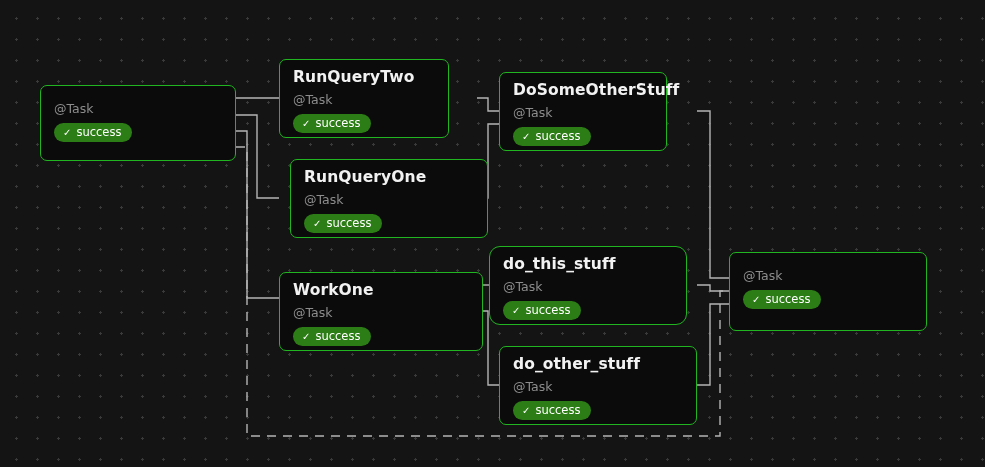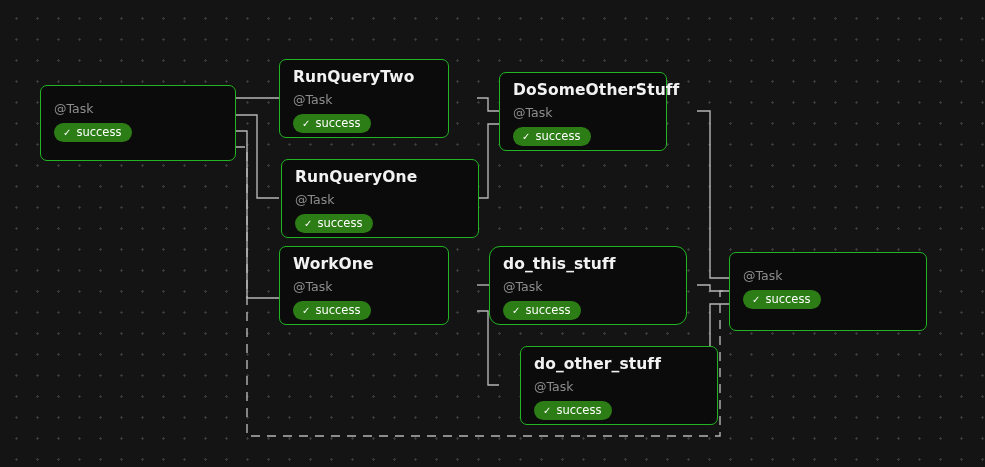--- a/index.html
+++ b/index.html
@@ -109,61 +109,61 @@
       <div class="node" style="left: 279px; top: 59px; width: 170px; height: 79px; background: rgb(11, 11, 11); border-color: rgb(33, 181, 33);">
         <div class="node-title">
           <span>RunQueryTwo</span>
         </div>
         <div class="node-sub">@Task</div>
         <div><span class="badge" style="background: rgb(45, 125, 22);">
             <span class="badge-check">✓</span>
             <span>success</span>
           </span></div>
       </div>
-      <div class="node" style="left: 281px; top: 159px; width: 198px; height: 79px; background: rgb(11, 11, 11); border-color: rgb(33, 181, 33);">
+      <div class="node" style="left: 290px; top: 159px; width: 198px; height: 79px; background: rgb(11, 11, 11); border-color: rgb(33, 181, 33);">
         <div class="node-title">
           <span>RunQueryOne</span>
         </div>
         <div class="node-sub">@Task</div>
         <div><span class="badge" style="background: rgb(45, 125, 22);">
             <span class="badge-check">✓</span>
             <span>success</span>
           </span></div>
       </div>
       <div class="node" style="left: 499px; top: 72px; width: 168px; height: 79px; background: rgb(11, 11, 11); border-color: rgb(33, 181, 33);">
         <div class="node-title">
           <span>DoSomeOtherStuff</span>
         </div>
         <div class="node-sub">@Task</div>
         <div><span class="badge" style="background: rgb(45, 125, 22);">
             <span class="badge-check">✓</span>
             <span>success</span>
           </span></div>
       </div>
-      <div class="node" style="left: 279px; top: 246px; width: 170px; height: 79px; background: rgb(11, 11, 11); border-color: rgb(33, 181, 33);">
+      <div class="node" style="left: 279px; top: 272px; width: 204px; height: 79px; background: rgb(11, 11, 11); border-color: rgb(33, 181, 33);">
         <div class="node-title">
           <span>WorkOne</span>
         </div>
         <div class="node-sub">@Task</div>
         <div><span class="badge" style="background: rgb(45, 125, 22);">
             <span class="badge-check">✓</span>
             <span>success</span>
           </span></div>
       </div>
       <div class="node" style="left: 489px; top: 246px; width: 198px; height: 79px; background: rgb(11, 11, 11); border-color: rgb(33, 181, 33); border-radius: 11px;">
         <div class="node-title">
           <span>do_this_stuff</span>
         </div>
         <div class="node-sub">@Task</div>
         <div><span class="badge" style="background: rgb(45, 125, 22);">
             <span class="badge-check">✓</span>
             <span>success</span>
           </span></div>
       </div>
-      <div class="node" style="left: 520px; top: 346px; width: 198px; height: 79px; background: rgb(11, 11, 11); border-color: rgb(33, 181, 33);">
+      <div class="node" style="left: 499px; top: 346px; width: 198px; height: 79px; background: rgb(11, 11, 11); border-color: rgb(33, 181, 33);">
         <div class="node-title">
           <span>do_other_stuff</span>
         </div>
         <div class="node-sub">@Task</div>
         <div><span class="badge" style="background: rgb(45, 125, 22);">
             <span class="badge-check">✓</span>
             <span>success</span>
           </span></div>
       </div>
       <div class="node" style="left: 729px; top: 252px; width: 198px; height: 79px; background: rgb(11, 11, 11); border-color: rgb(33, 181, 33);">

